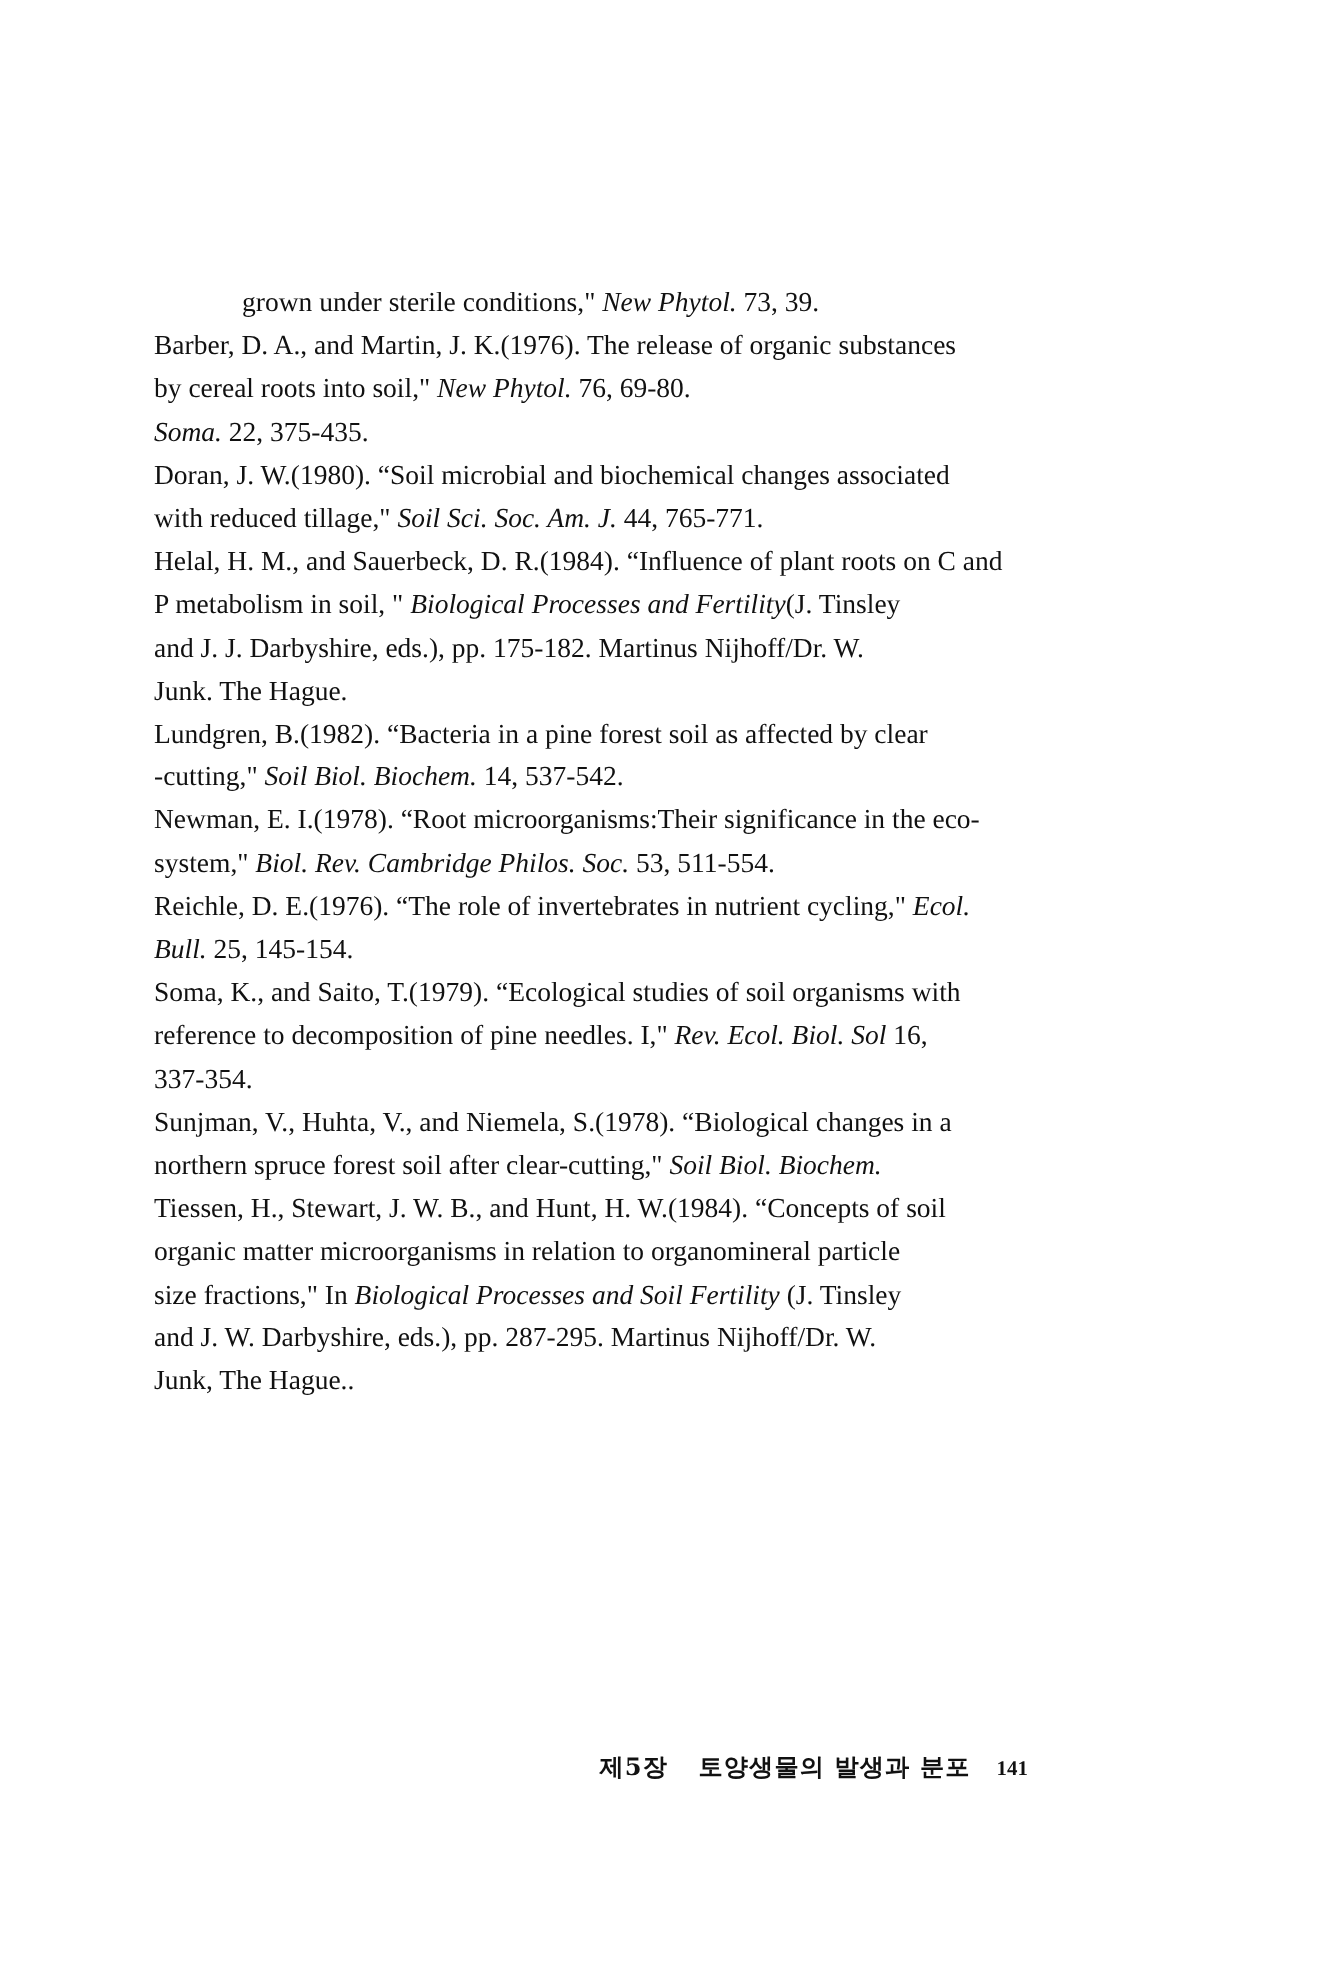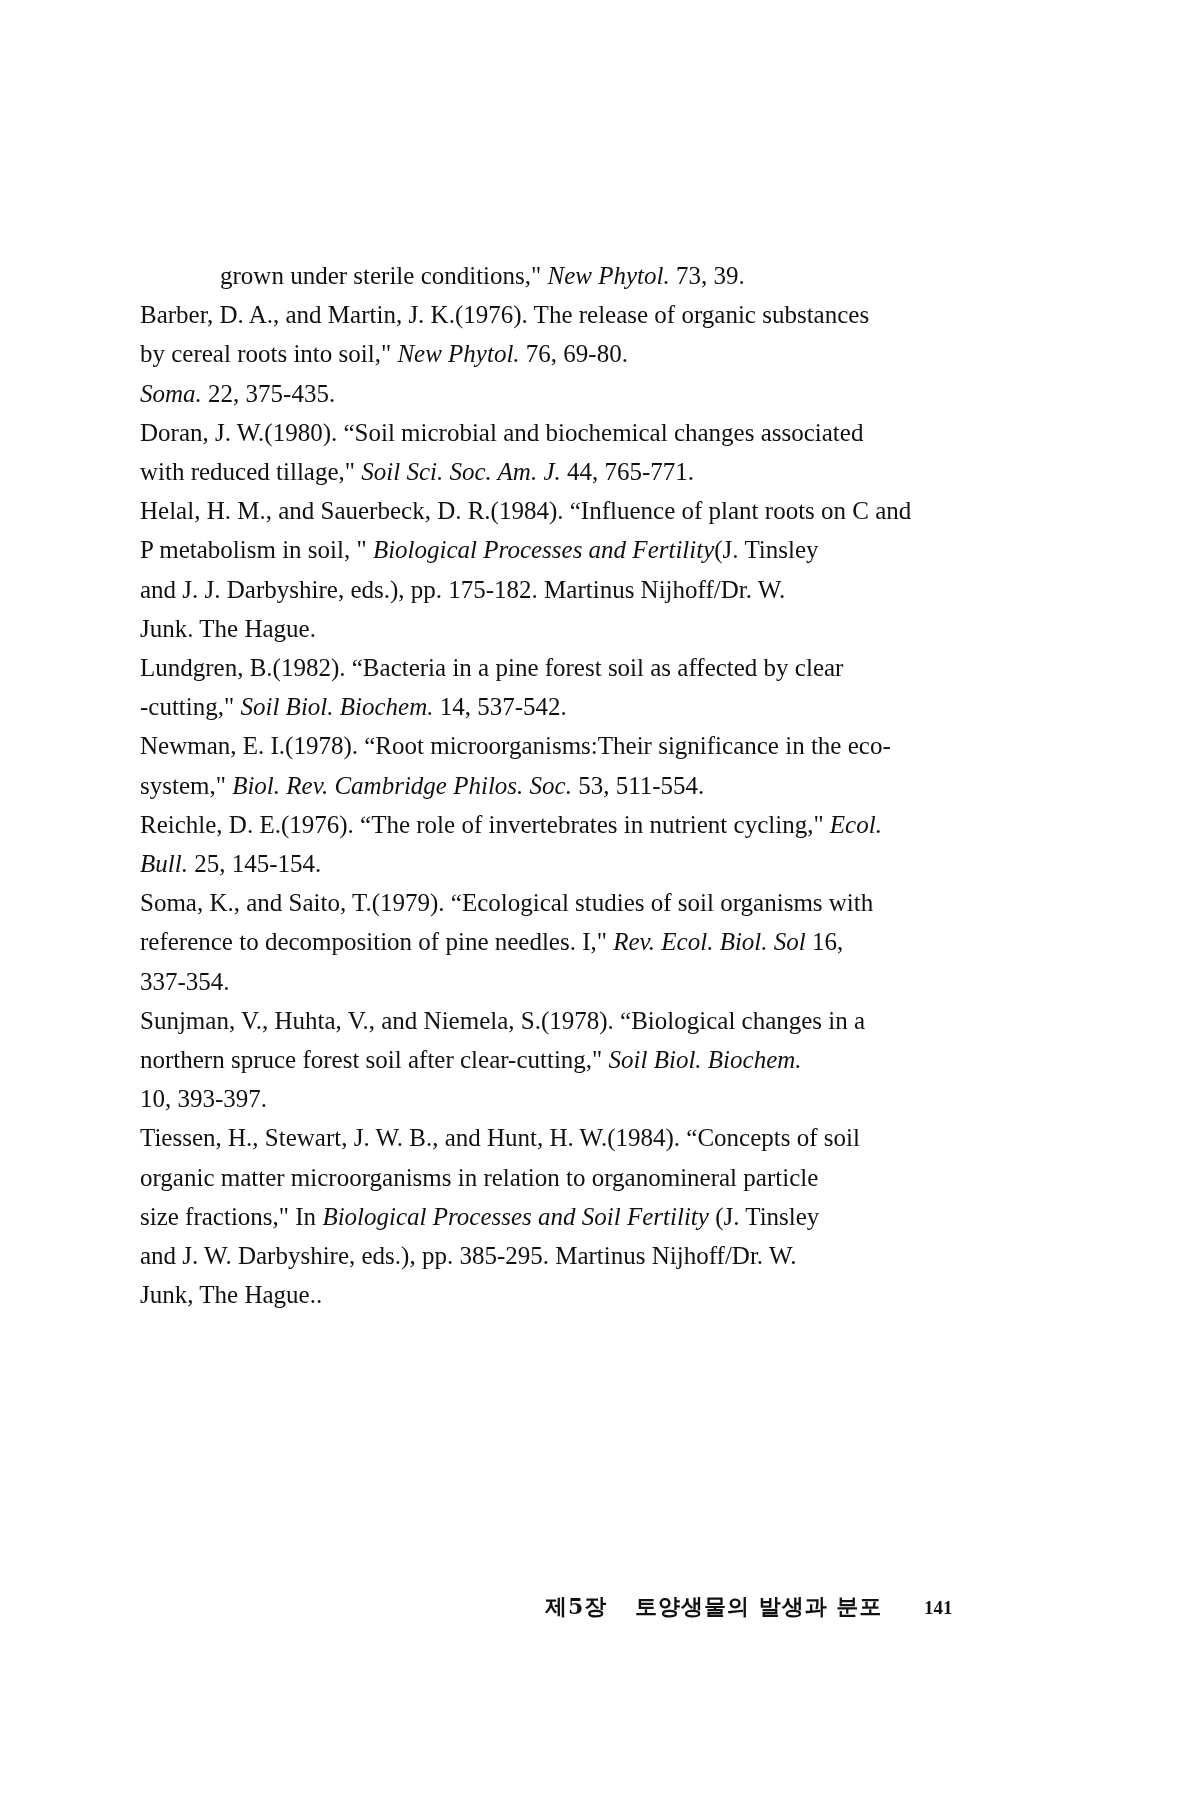--- a/index.html
+++ b/index.html
@@ -15,21 +15,21 @@
     .ref i { font-style: italic; }
     .line { display: block; }
     .footer {
       position: absolute; top: 1592px; left: 545px;
       font-family: "DejaVu Serif", "Liberation Serif", serif;
       font-weight: bold; color: #111; font-size: 22px;
       white-space: nowrap;
     }
     .footer .chapter { letter-spacing: 1px; }
     .footer .title { margin-left: 20px; letter-spacing: 1px; }
-    .footer .pnum { margin-left: 34px; font-size: 19px; font-family: "Liberation Serif", serif; }
+    .footer .pnum { margin-left: 16px; font-size: 19px; font-family: "Liberation Serif", serif; }
   </style>
 </head>
 <body>
 
 <div class="page">
   <div class="refs" id="refs">
       <p class="ref cont">
         <span class="line"><span>grown under sterile conditions," </span><i>New Phytol.</i><span> 73, 39.</span></span>
       </p>
       <p class="ref">
@@ -62,27 +62,26 @@
         <span class="line"><i>Bull.</i><span> 25, 145-154.</span></span>
       </p>
       <p class="ref">
         <span class="line"><span>Soma, K., and Saito, T.(1979). “Ecological studies of soil organisms with</span></span>
         <span class="line"><span>reference to decomposition of pine needles. I," </span><i>Rev. Ecol. Biol. Sol</i><span> 16,</span></span>
         <span class="line"><span>337-354.</span></span>
       </p>
       <p class="ref">
         <span class="line"><span>Sunjman, V., Huhta, V., and Niemela, S.(1978). “Biological changes in a</span></span>
         <span class="line"><span>northern spruce forest soil after clear-cutting," </span><i>Soil Biol. Biochem.</i></span>
-        <span class="line"><span>10, 393-397.</span></span>
       </p>
       <p class="ref">
         <span class="line"><span>Tiessen, H., Stewart, J. W. B., and Hunt, H. W.(1984). “Concepts of soil</span></span>
         <span class="line"><span>organic matter microorganisms in relation to organomineral particle</span></span>
         <span class="line"><span>size fractions," In </span><i>Biological Processes and Soil Fertility</i><span> (J. Tinsley</span></span>
-        <span class="line"><span>and J.  W. Darbyshire, eds.), pp. 385-295. Martinus Nijhoff/Dr. W.</span></span>
+        <span class="line"><span>and J.  W. Darbyshire, eds.), pp. 287-295. Martinus Nijhoff/Dr. W.</span></span>
         <span class="line"><span>Junk, The Hague..</span></span>
       </p>
     </div>
 
   <div class="footer">
     <span class="chapter">제5장</span>
     <span class="title">토양생물의 발생과 분포</span>
     <span class="pnum">141</span>
   </div>
 </div>

